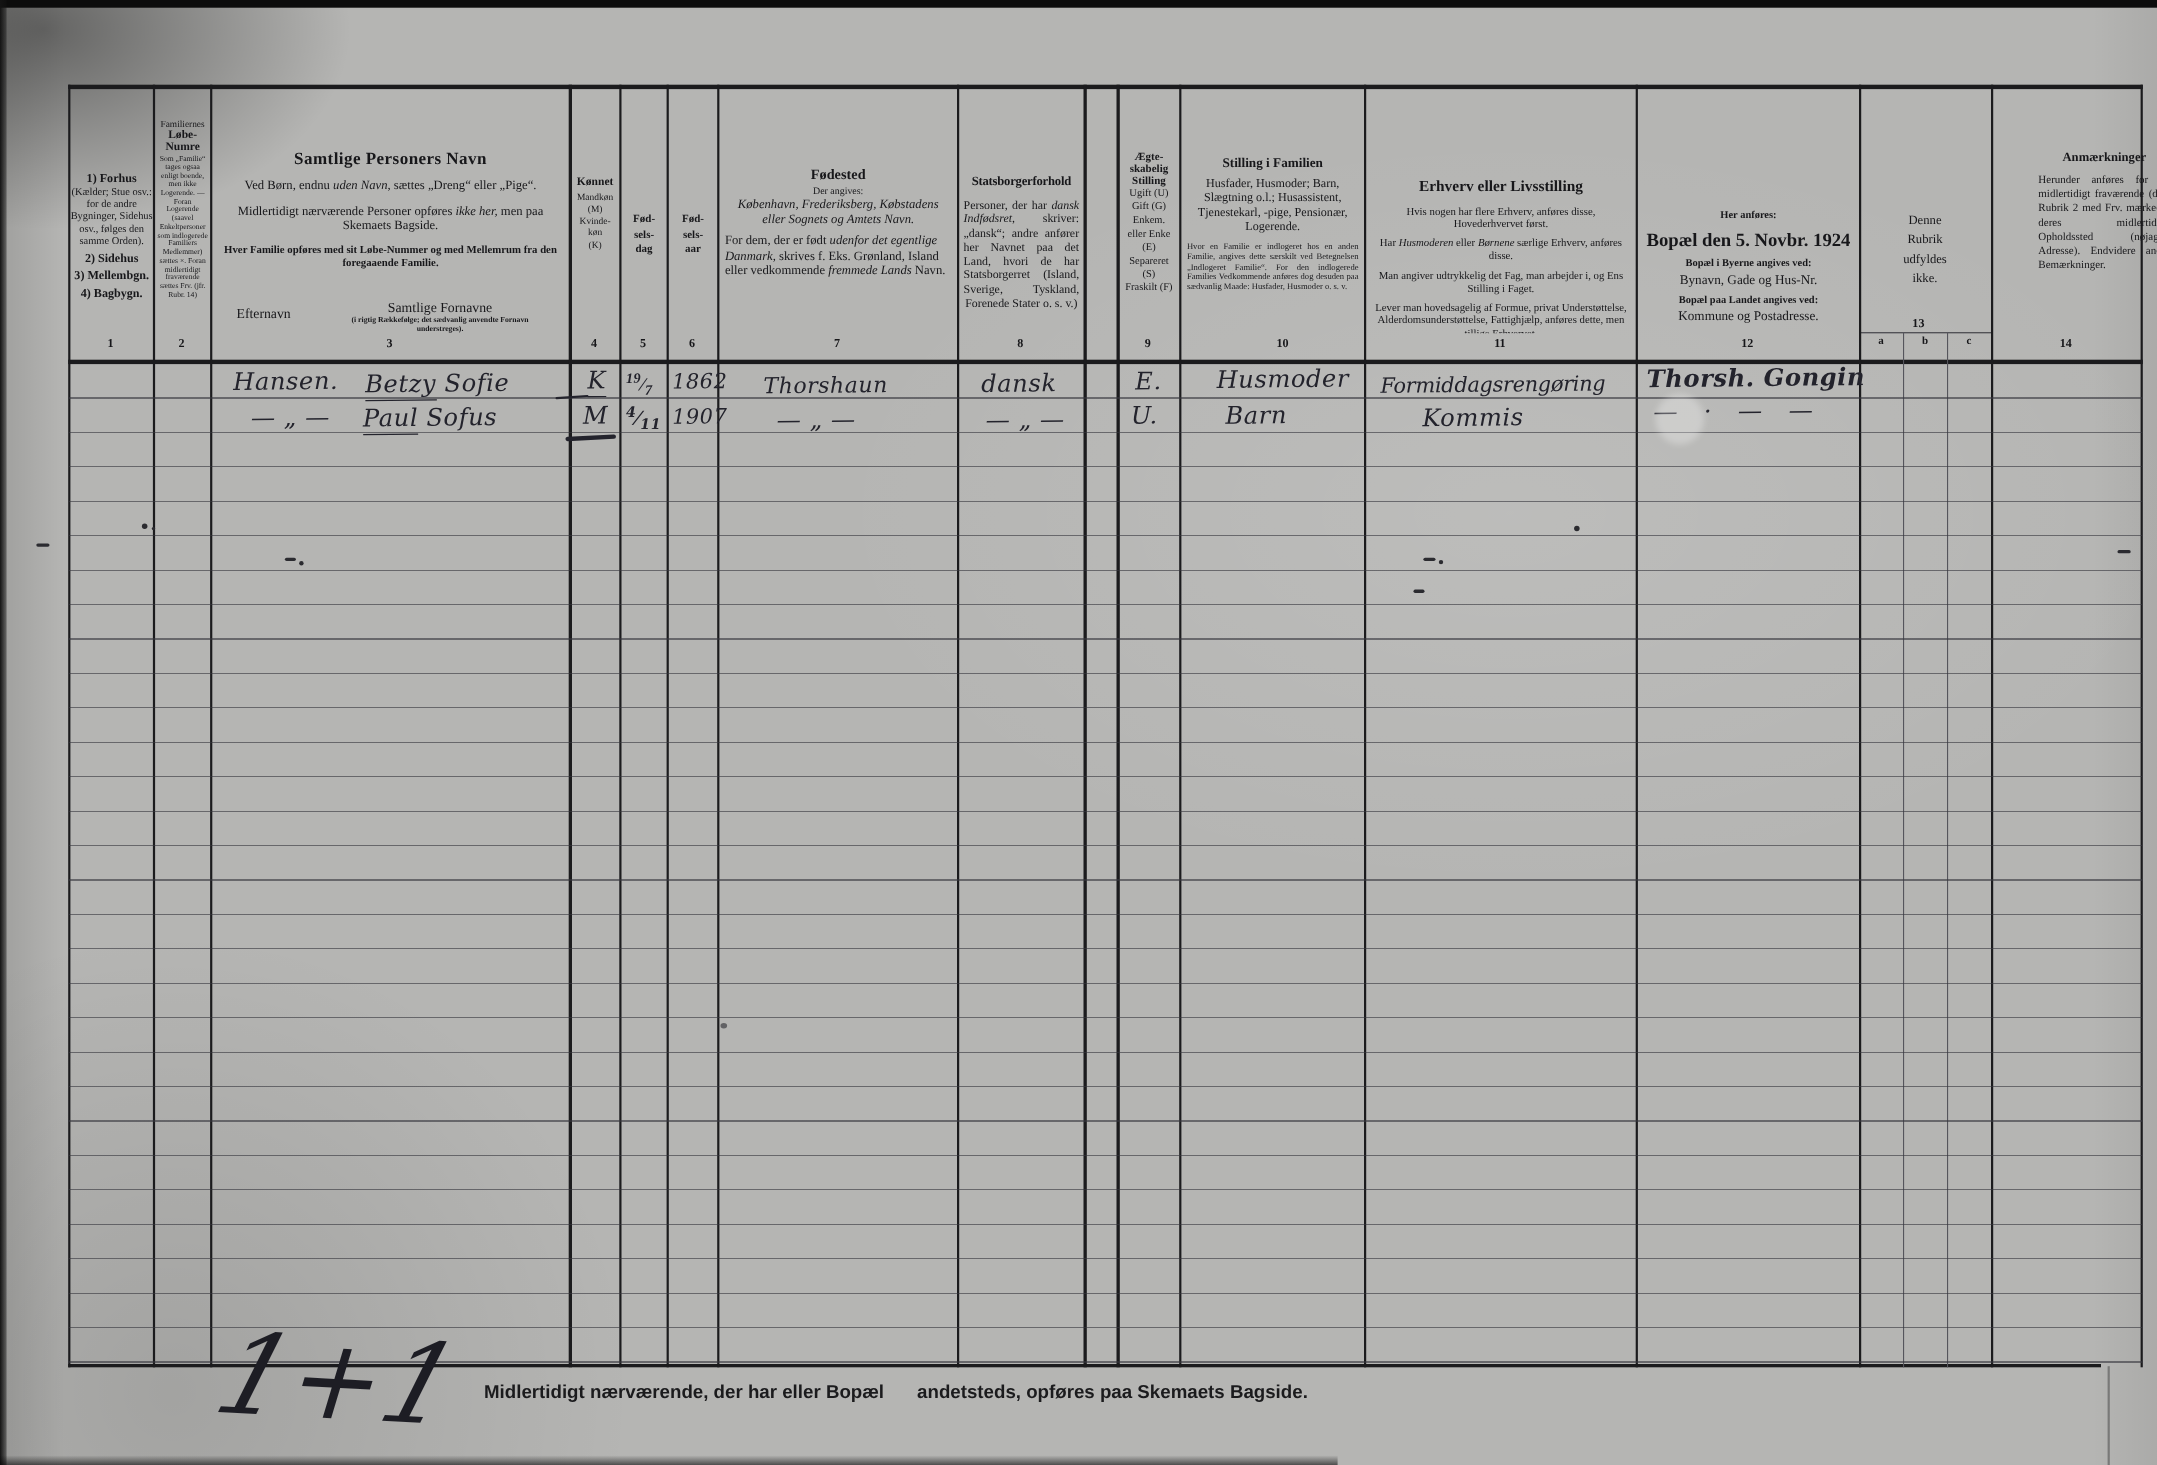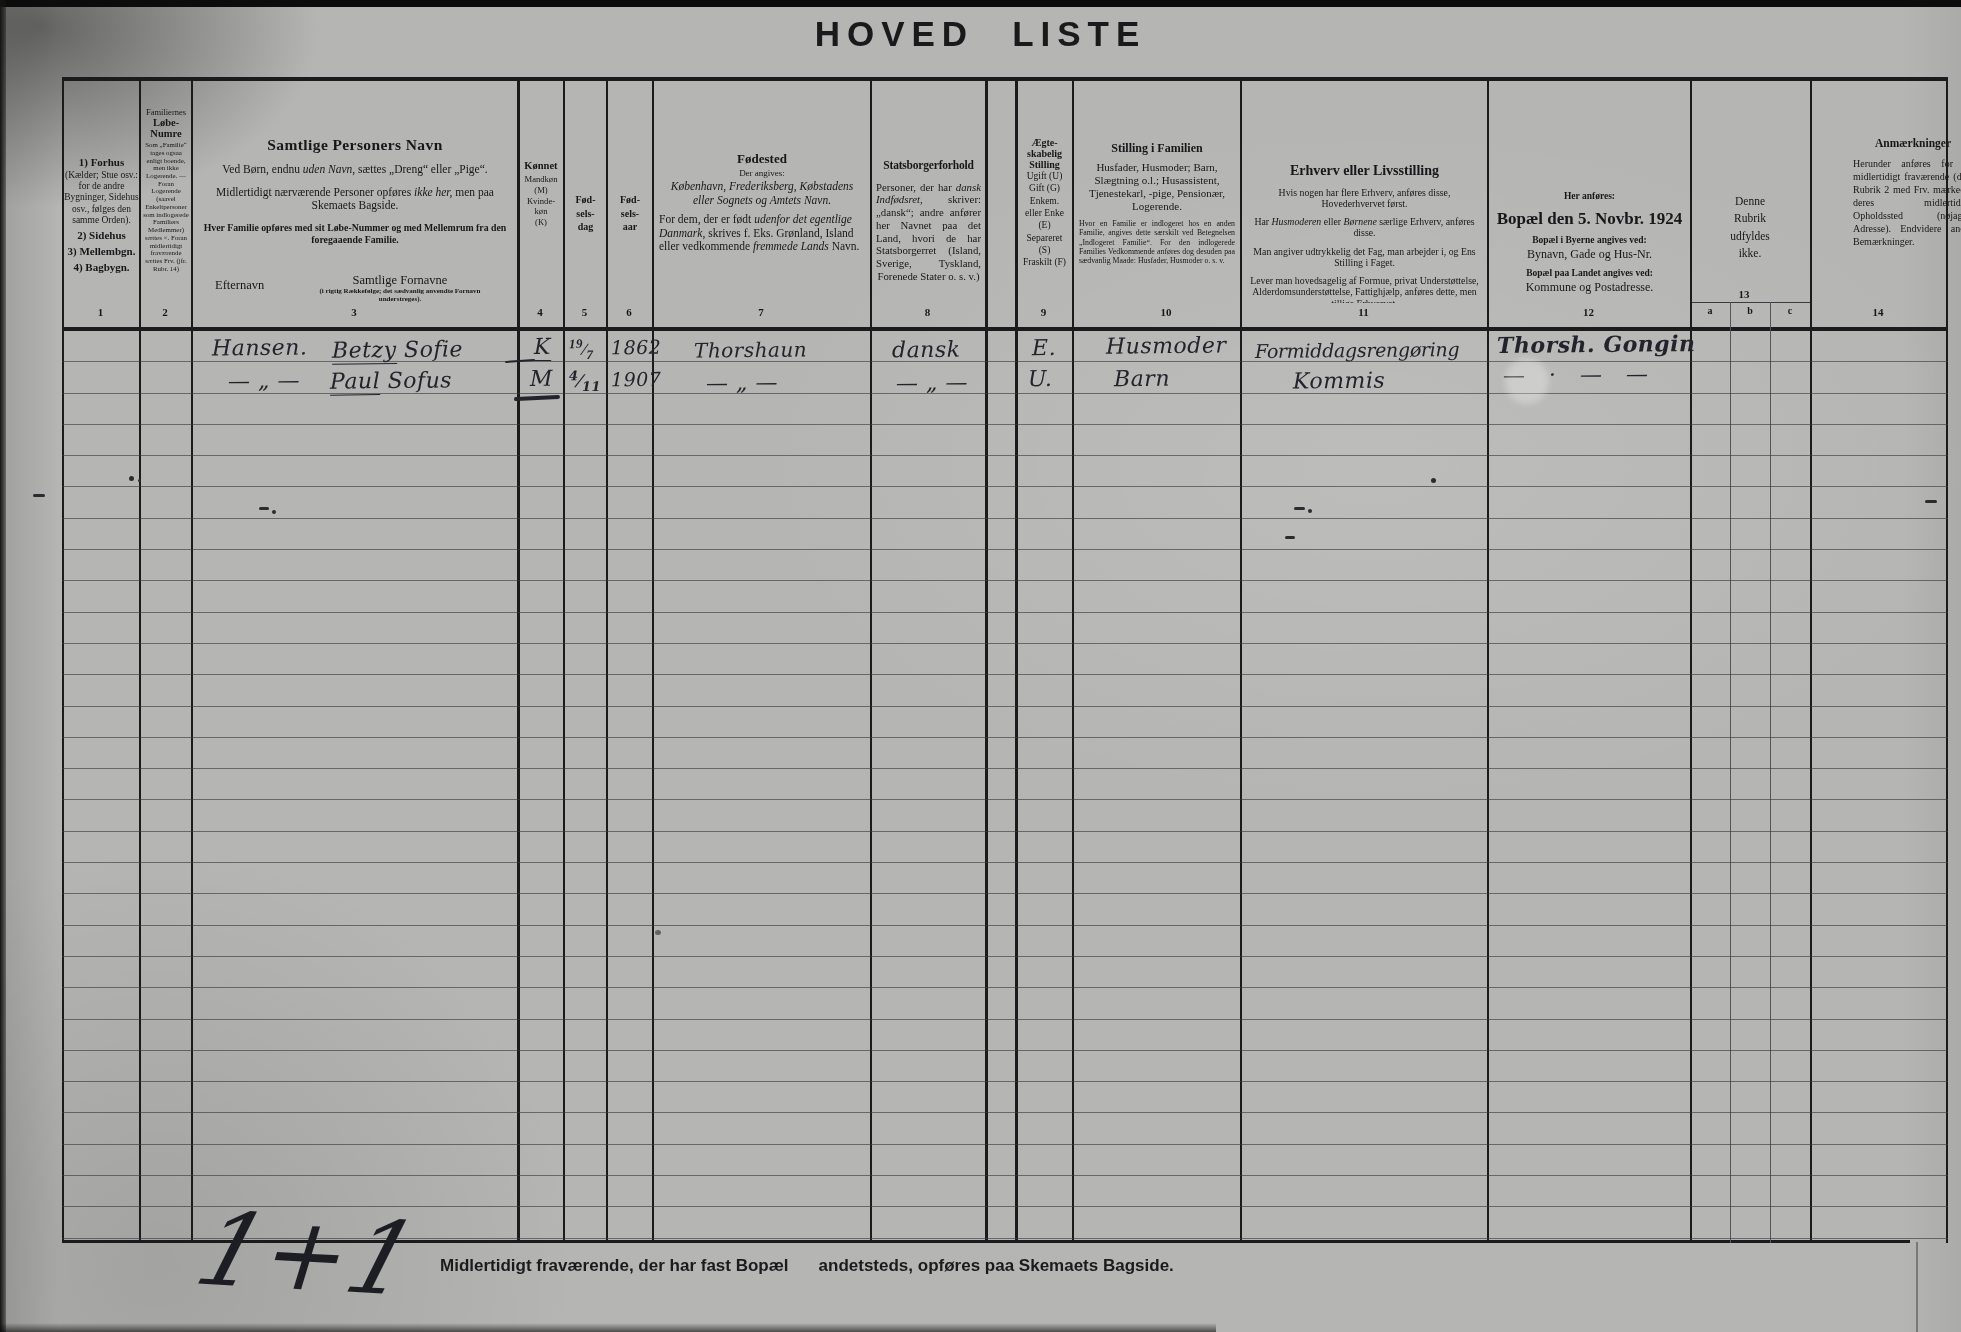--- a/index.html
+++ b/index.html
@@ -102,21 +102,20 @@
 </head>
 <body>
 
 <div class="page">
 
   <div class="edge-top"></div>
   <div class="edge-left"></div>
   <div class="edge-bottom"></div>
   <div class="page-edge-line" style="left:1916px;top:1242px;width:2px;height:90px;"></div>
 
-  <h1 class="title"><span>HOVED</span><span class="w2">LISTE</span></h1>
 
   <div>
 
     <div class="hline" style="left:62px;top:77px;width:1886px;height:4px;"></div>
     <div class="hline" style="left:62px;top:327px;width:1886px;height:4px;"></div>
     <div class="hline" style="left:62px;top:1240px;width:1848px;height:3px;"></div>
     <div class="hline thin" style="left:1690px;top:302px;width:120px;height:1px;"></div>
 
     <div class="vline" style="left:62px;top:77px;width:2px;height:1166px;"></div>
     <div class="vline" style="left:139px;top:77px;width:2px;height:1166px;"></div>
@@ -299,17 +298,17 @@
     <div class="speck" style="left:272px;top:510px;width:4px;height:4px;"></div>
     <div class="speck" style="left:1294px;top:507px;width:11px;height:3px;border-radius:2px;"></div>
     <div class="speck" style="left:1308px;top:509px;width:4px;height:4px;"></div>
     <div class="speck" style="left:1285px;top:536px;width:10px;height:3px;border-radius:2px;"></div>
     <div class="speck" style="left:1431px;top:478px;width:5px;height:5px;"></div>
     <div class="speck" style="left:1925px;top:500px;width:12px;height:3px;border-radius:2px;"></div>
     <div class="speck" style="left:655px;top:930px;width:6px;height:5px;opacity:.6;"></div>
     <div class="smudge" style="left:1505px;top:358px;width:44px;height:46px;"></div>
   </div>
 
-  <div class="footer"><span>Midlertidigt fraværende, der har fast Bopæl</span><span class="gap"></span><span>andetsteds, opføres paa Skemaets Bagside.</span></div>
+  <div class="footer"><span>Midlertidigt nærværende, der har eller Bopæl</span><span class="gap"></span><span>andetsteds, opføres paa Skemaets Bagside.</span></div>
 
   <div class="tally">1+1</div>
 
 </div>
 
 </body></html>

